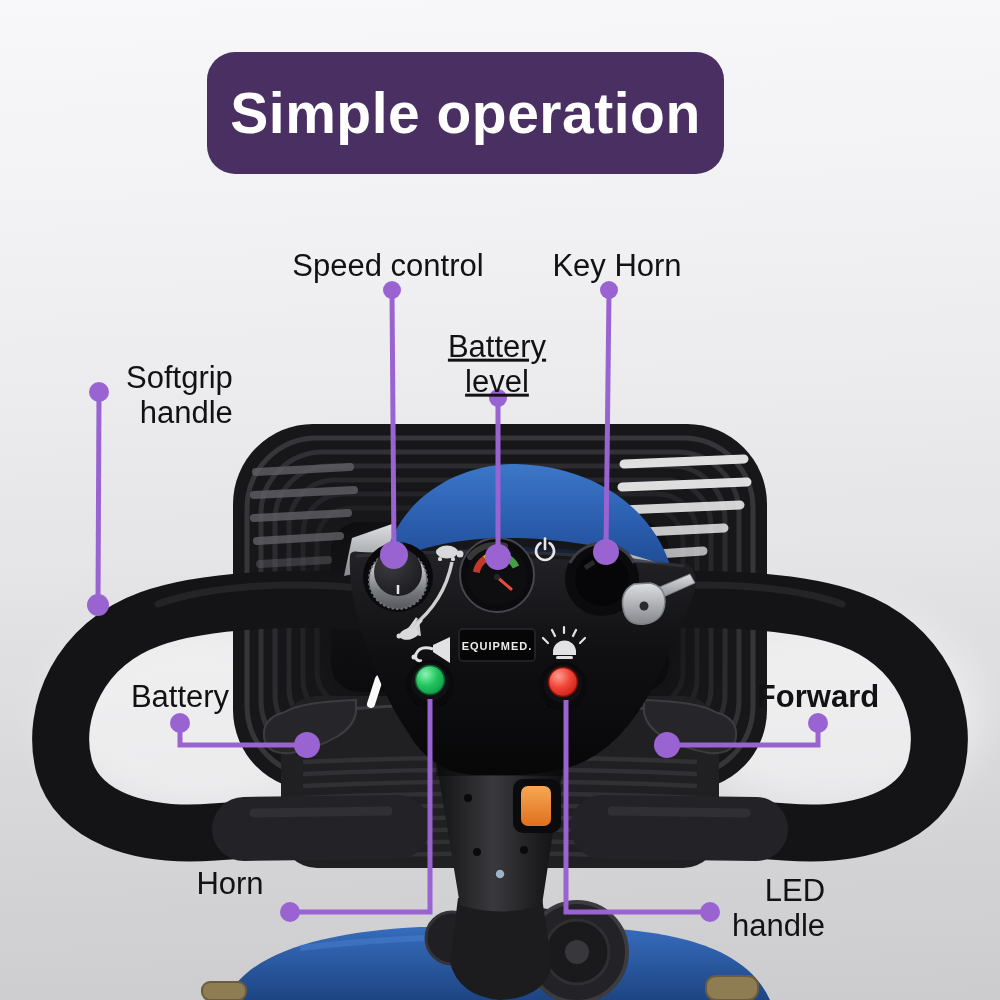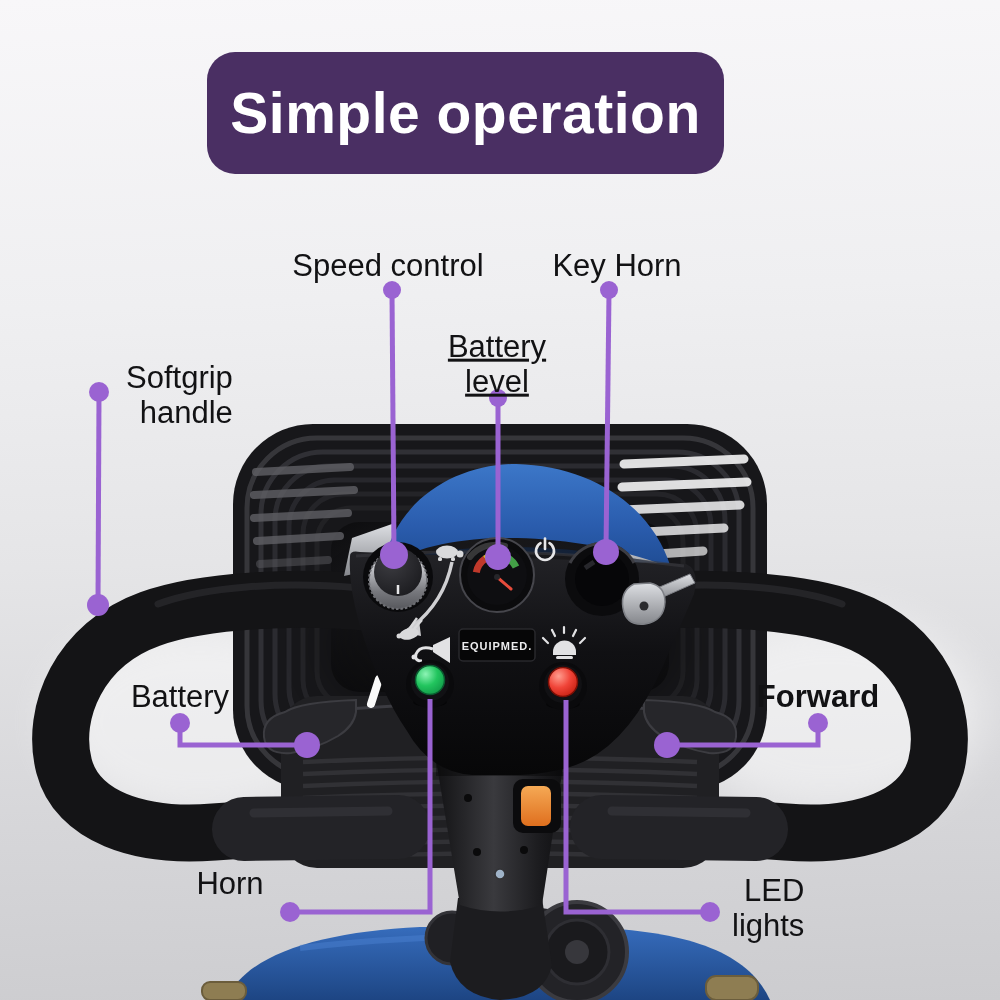--- a/index.html
+++ b/index.html
@@ -325,15 +325,15 @@
   <div class="label ctr" style="left:388px;top:266px;">Speed control</div>
   <div class="label ctr" style="left:497px;top:364px;text-decoration:underline;">Battery
 level</div>
   <div class="label ctr" style="left:617px;top:266px;">Key Horn</div>
   <div class="label lft" style="left:126px;top:395px;">Softgrip
 handle</div>
   <div class="label ctr" style="left:180px;top:697px;">Battery</div>
   <div class="label ctr" style="left:818px;top:697px;font-weight:bold;">Forward</div>
   <div class="label ctr" style="left:230px;top:884px;text-align:center;">Horn</div>
   <div class="label lft" style="left:732px;top:908px;">LED
-lights</div>
+handle</div>
 
 </div>
 
 </body></html>

